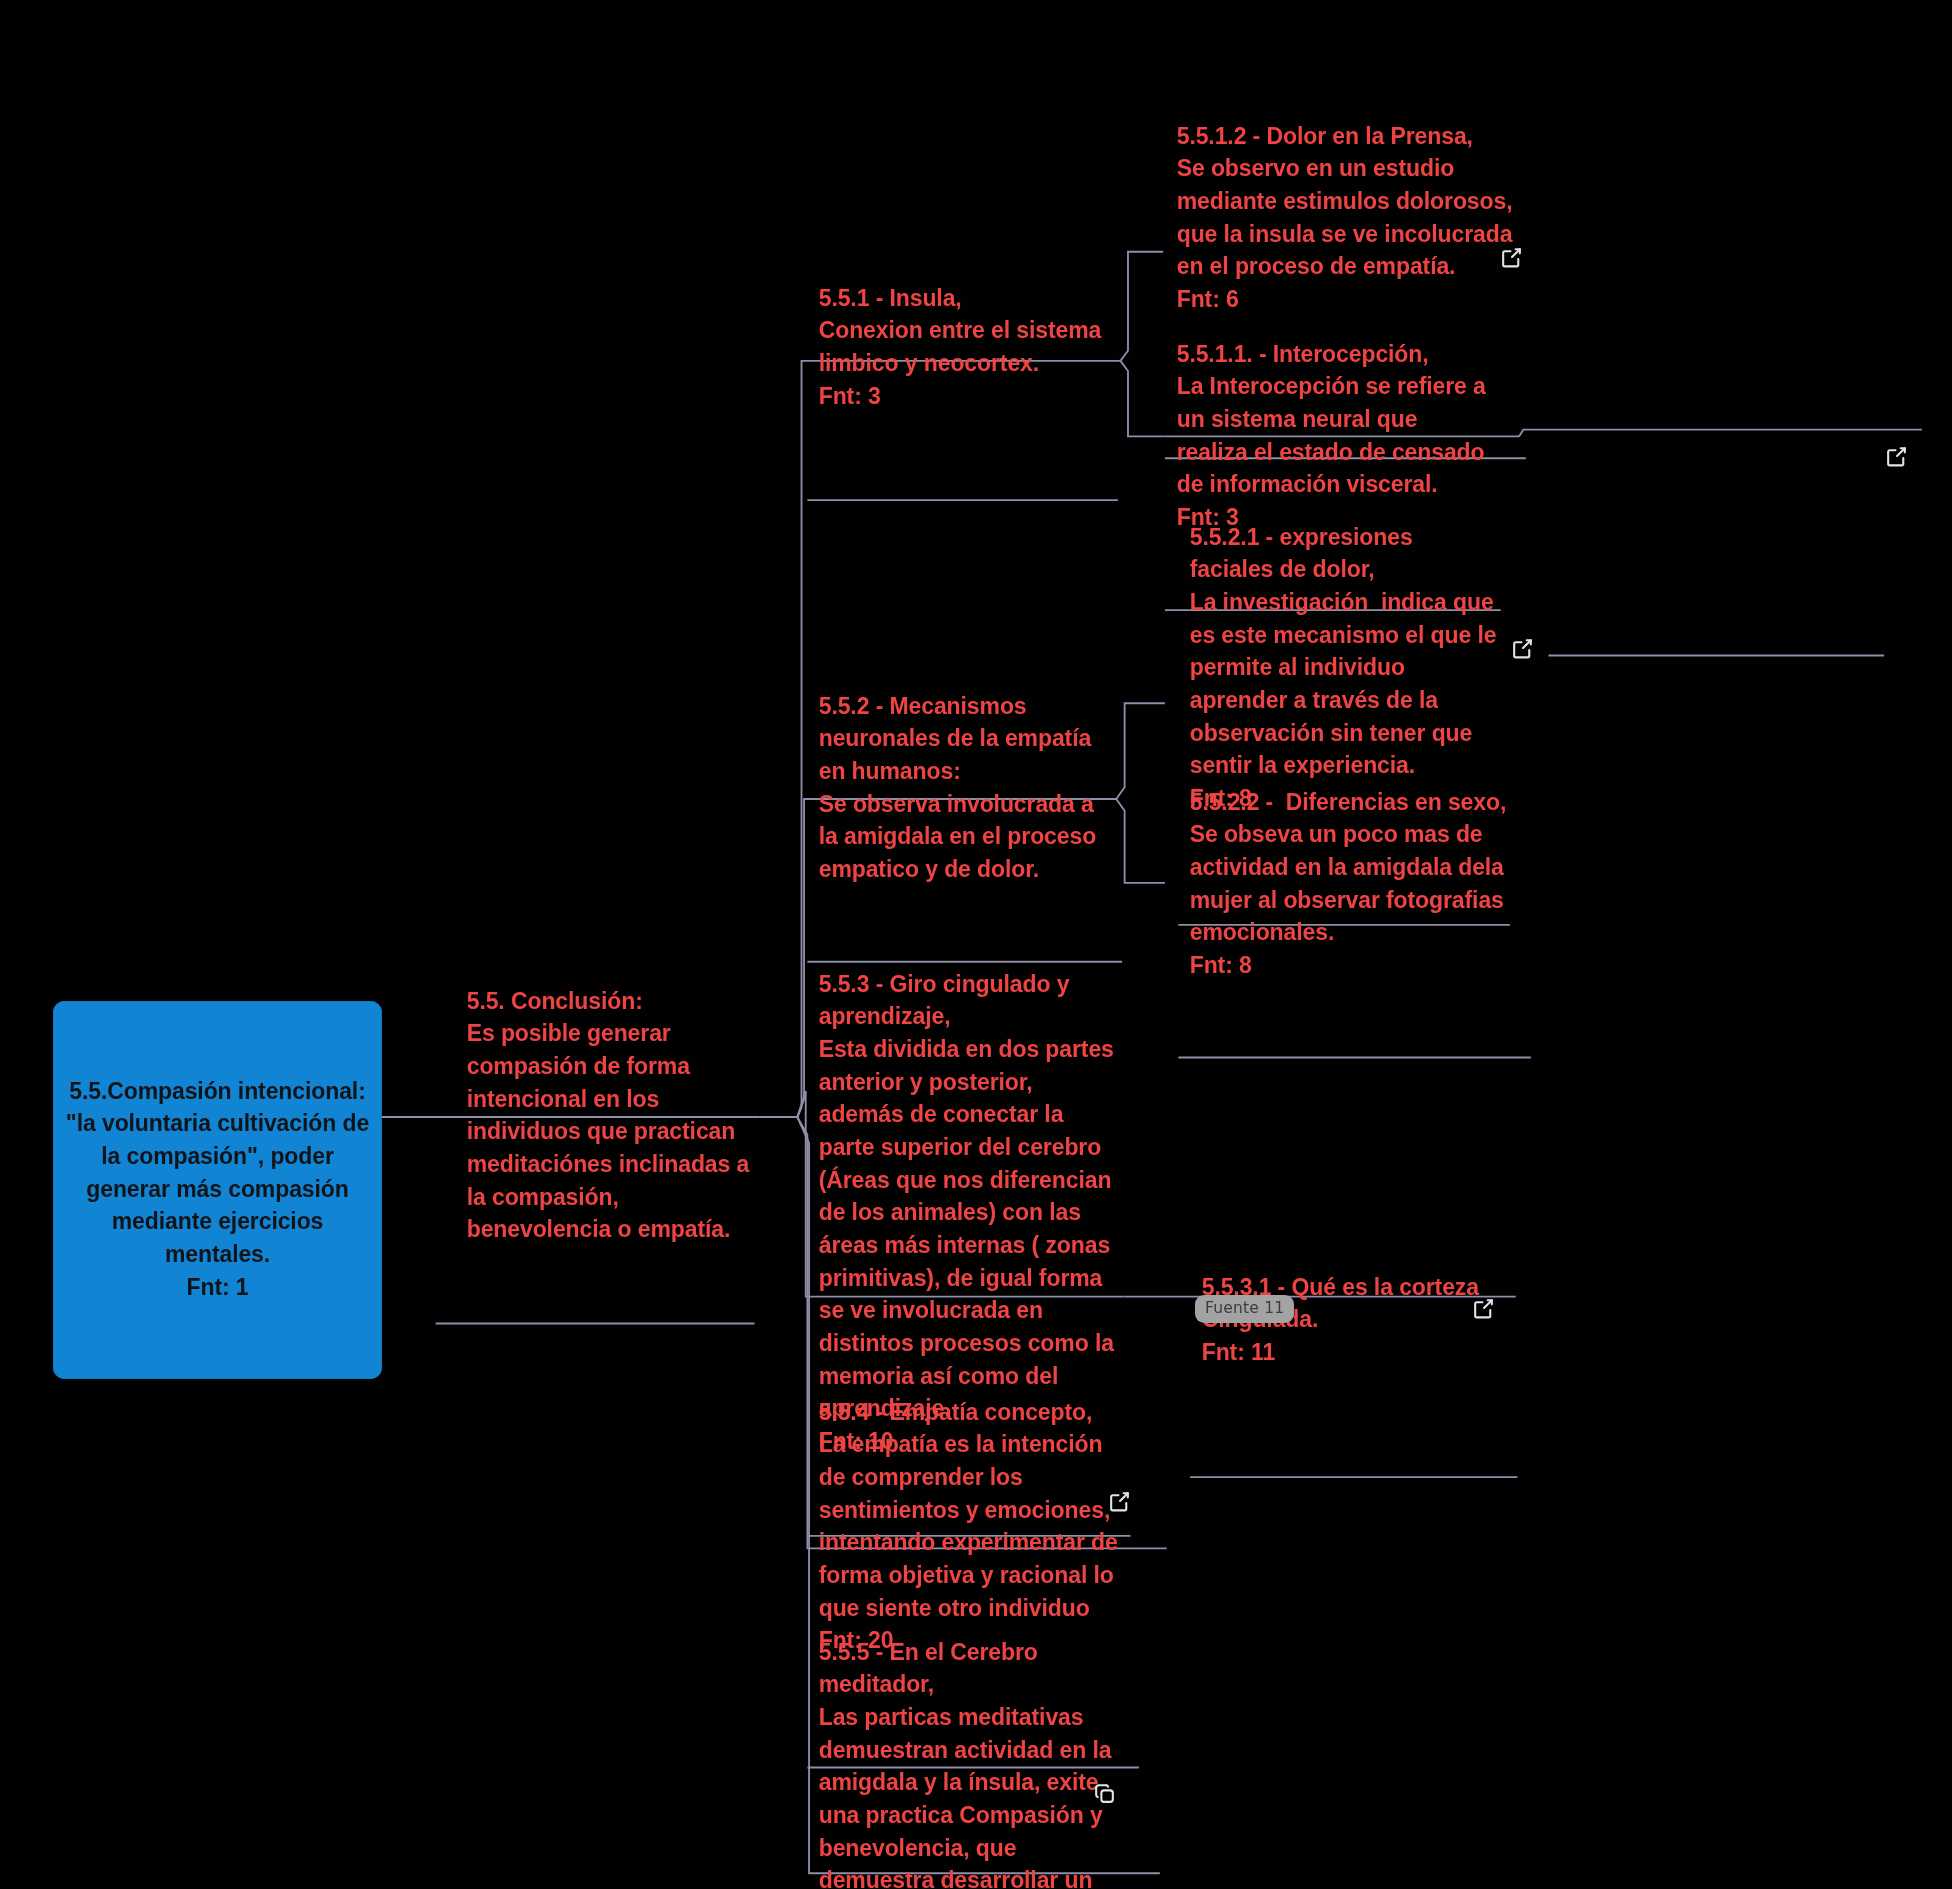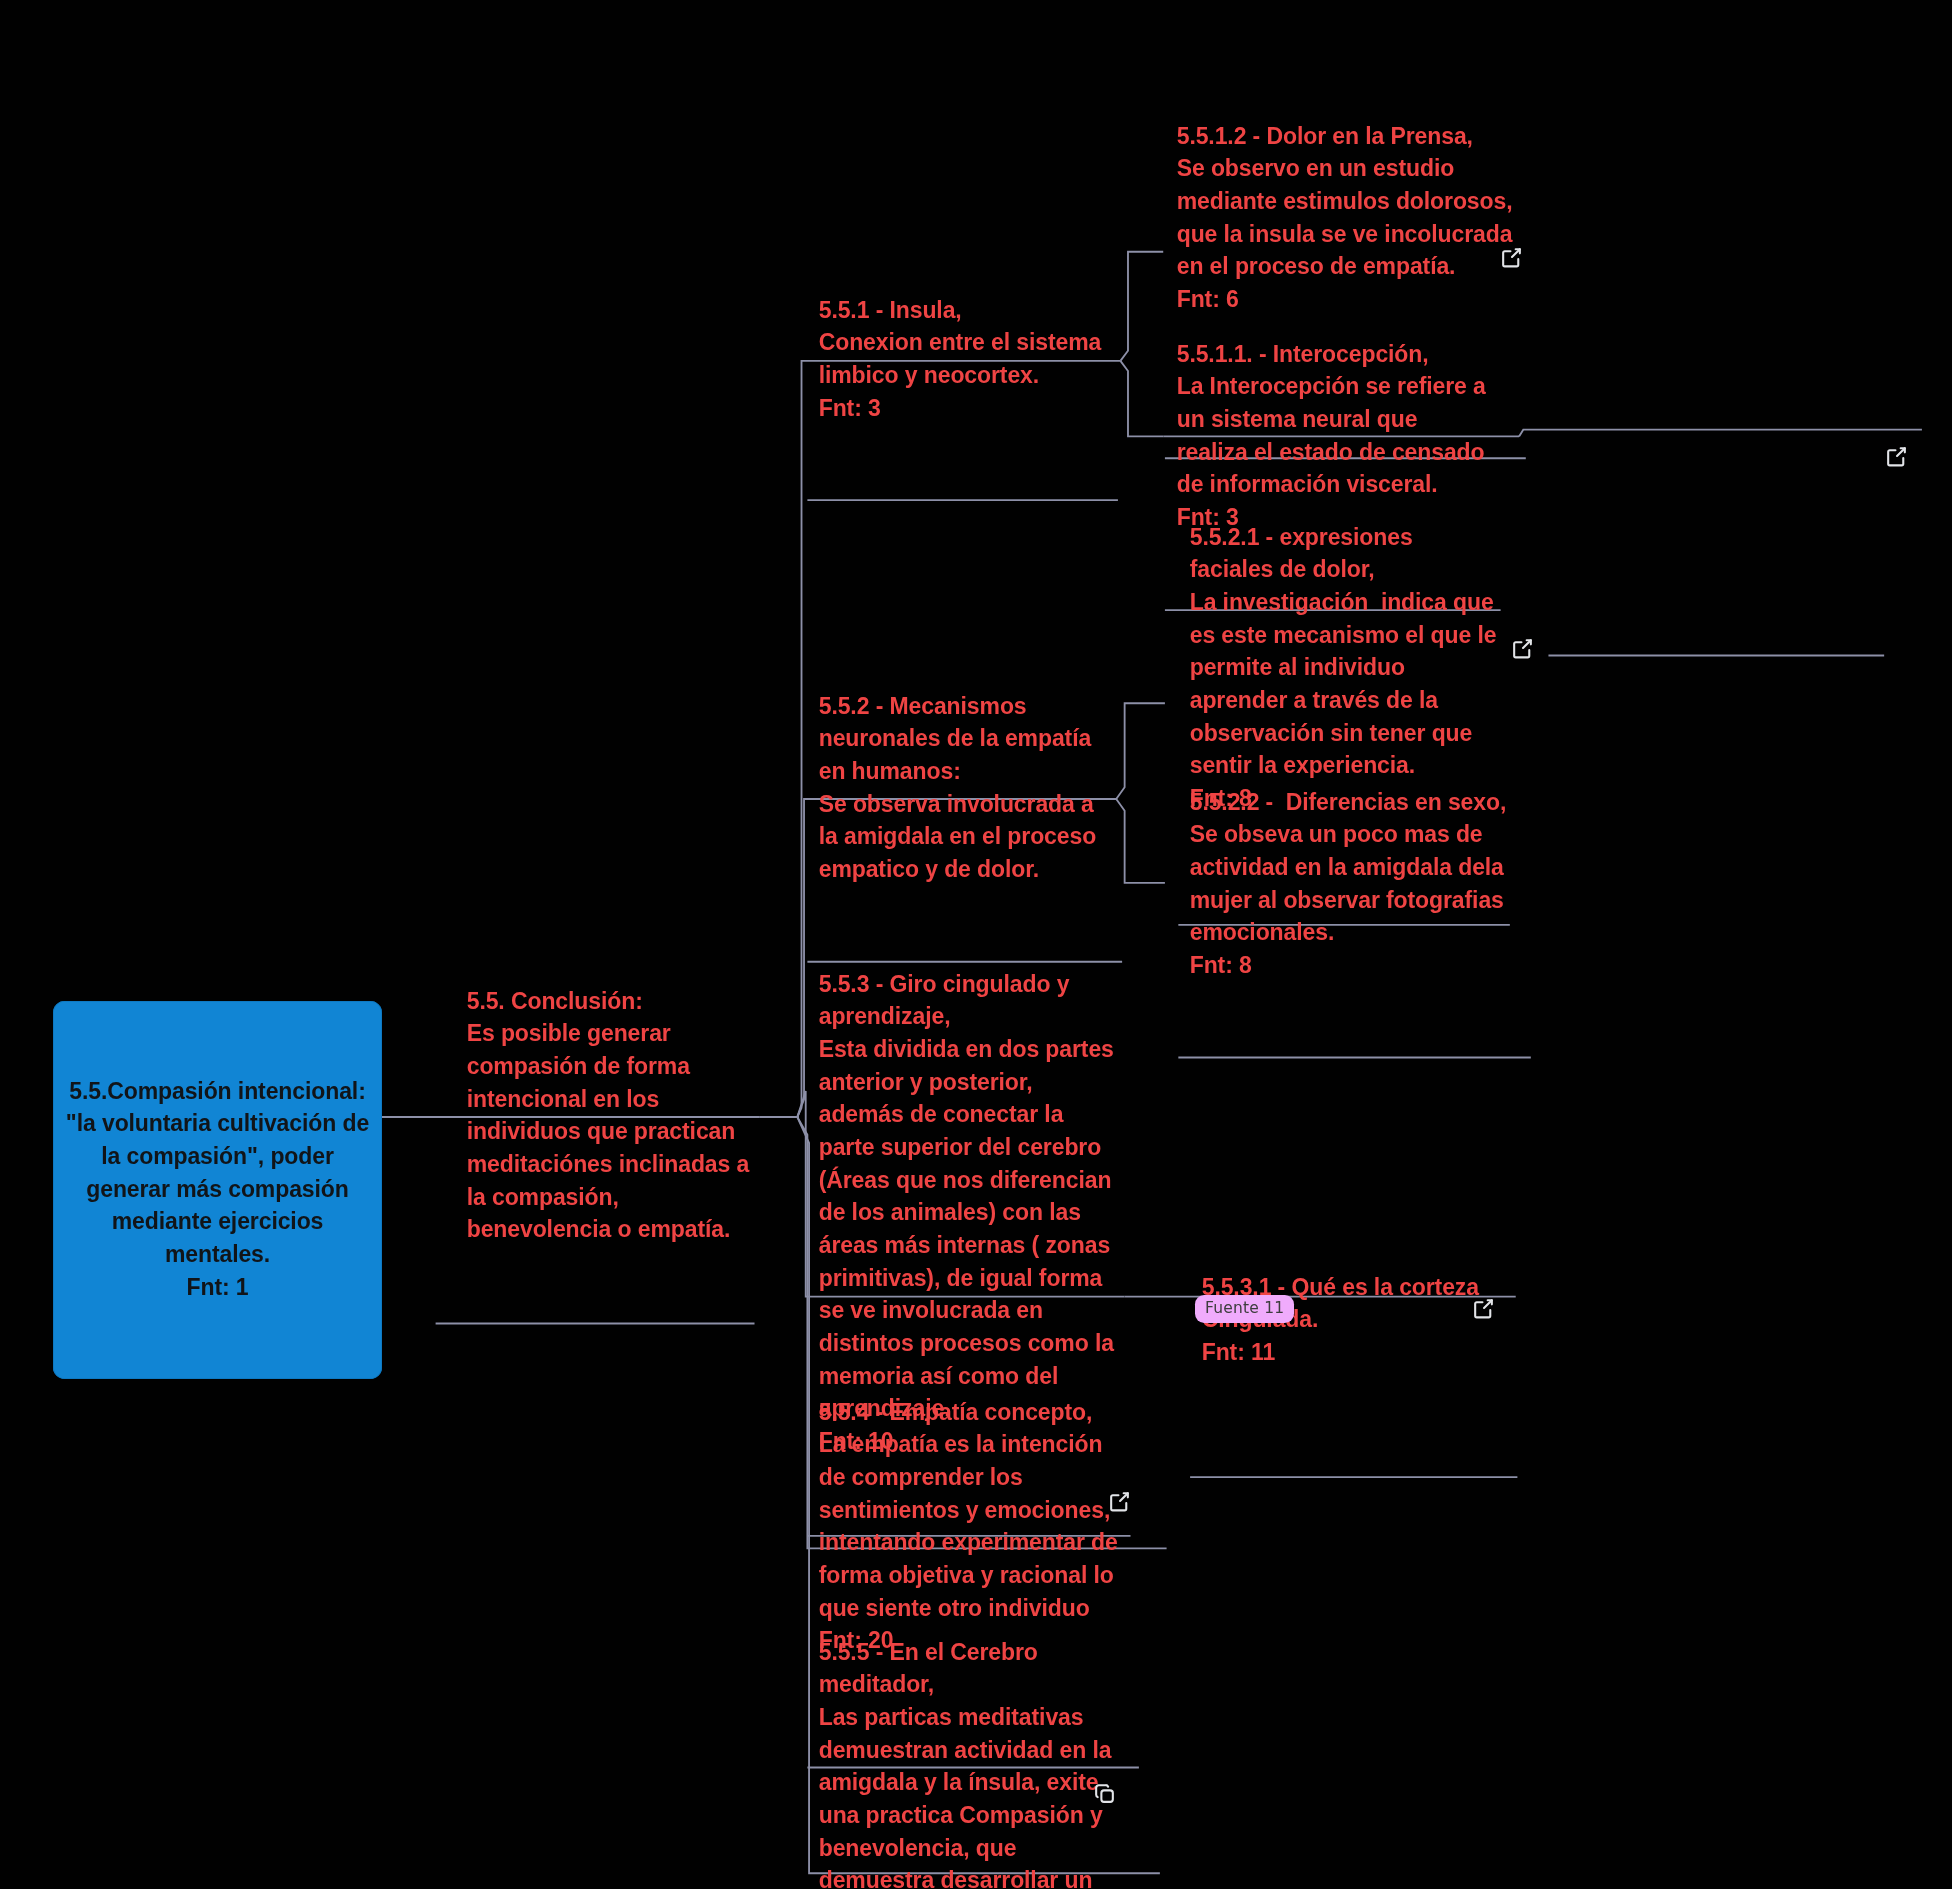--- a/index.html
+++ b/index.html
@@ -49,21 +49,21 @@
   .node .ext-icon {
     position: absolute;
     width: 25px; height: 25px;
     opacity: .96;
   }
   .node .ext-icon svg { display: block; width: 25px; height: 25px; }
   
   .tooltip {
     position: absolute;
     z-index: 6;
-    background: #f0abfc;
+    background: #a3a3a3;
     color: #3d3d3d;
     font-size: 15.5px;
     font-weight: 400;
     line-height: 1;
     padding: 5.9px 10px 6.7px 10px;
     border-radius: 9.2px;
     font-family: "DejaVu Sans", "Liberation Sans", sans-serif;
     letter-spacing: 0.2px;
   }
 </style>
@@ -124,21 +124,21 @@
   <div class="node root" style="left:53px; top:1001px; width:329px;">
     <span class="txt">5.5.Compasión intencional: "la voluntaria cultivación de la compasión", poder generar más compasión mediante ejercicios mentales.
 Fnt: 1</span>
   </div>
 
   <div class="node" style="left:455px; top:911px; width:319px;">
     <span class="txt">5.5. Conclusión:
 Es posible generar compasión de forma intencional en los individuos que practican meditaciónes inclinadas a la compasión, benevolencia o empatía.</span>
   </div>
 
-  <div class="node" style="left:807px; top:220px; width:310px;">
+  <div class="node" style="left:807px; top:208px; width:310px;">
     <span class="txt">5.5.1 - Insula,
 Conexion entre el sistema limbico y neocortex.
 Fnt: 3</span>
   </div>
 
   <div class="node" style="left:1165px; top:46px; width:361px;">
     <span class="txt">5.5.1.2 - Dolor en la Prensa,
 Se observo en un estudio mediante estimulos dolorosos, que la insula se ve incolucrada en el proceso de empatía.
 Fnt: 6</span>
     <span class="ext-icon" style="left:1499px; top:134px; position:absolute; margin-left:-1165px;">

